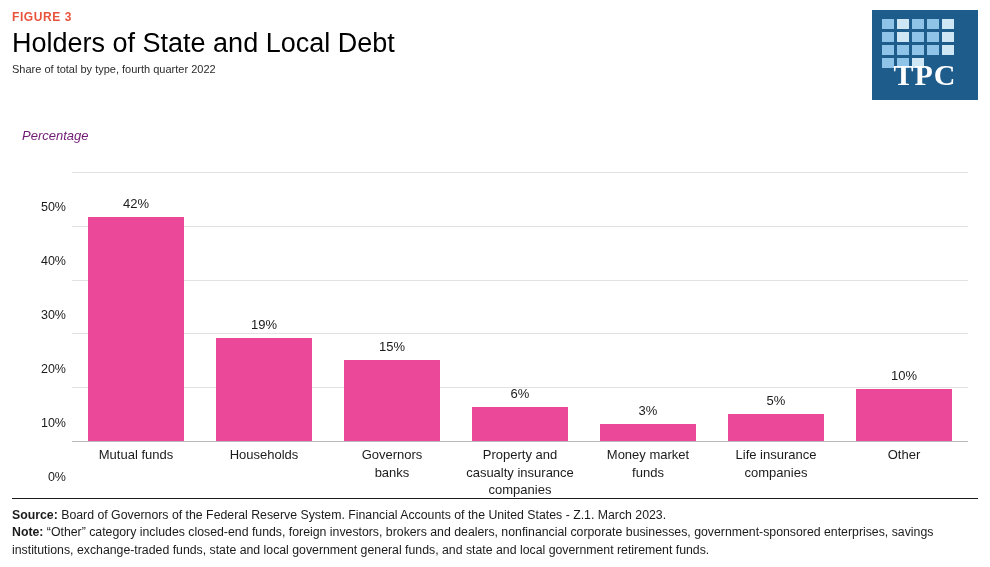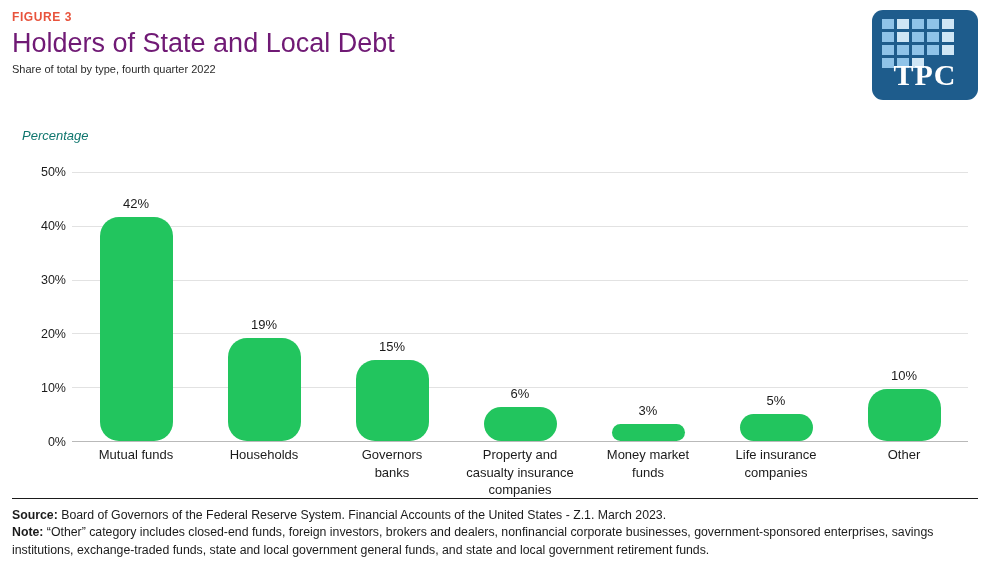--- a/index.html
+++ b/index.html
@@ -31,41 +31,40 @@
   .figure-label {
     font-size: 12px;
     font-weight: bold;
     letter-spacing: 0.6px;
     color: #e8533c;
     margin: 0 0 4px 0;
   }
   .title {
     font-size: 27px;
     font-weight: 400;
-    color: #701a75;
+    color: #000000;
     margin: 0 0 4px 0;
     line-height: 1.15;
   }
   .subtitle {
     font-size: 11px;
     font-weight: 400;
     color: #2b2b2b;
     margin: 0;
   }
 
   
   .logo {
     position: absolute;
     right: 12px;
     top: 10px;
     width: 106px;
     height: 90px;
     background: #1e5c8c;
     display: block;
-    border-radius: 11px;
   }
   .logo-grid {
     position: absolute;
     left: 10px;
     top: 9px;
     width: 86px;
     display: flex;
     flex-wrap: wrap;
     gap: 3px;
   }
@@ -89,21 +88,21 @@
     font-family: "Liberation Serif", serif;
   }
 
   
   .axis-unit {
     position: absolute;
     left: 22px;
     top: 128px;
     font-size: 13px;
     font-style: italic;
-    color: #0f766e;
+    color: #701a75;
   }
   .chart {
     position: absolute;
     left: 22px;
     top: 162px;
     width: 950px;
     height: 280px;
   }
   .plot {
     position: absolute;
@@ -122,44 +121,44 @@
     background: #e2e2e2;
   }
   .ytick {
     position: absolute;
     left: 0;
     width: 44px;
     text-align: right;
     font-size: 12.5px;
     color: #1b1b1b;
     transform: translateY(-50%);
+    margin-top: 35px;
   }
   .bars {
     position: absolute;
     left: 0;
     right: 0;
     bottom: 0;
     top: 0;
     display: flex;
     align-items: flex-end;
     justify-content: space-around;
   }
   .bar-slot {
     position: relative;
     flex: 1 1 0;
     height: 100%;
     display: flex;
     align-items: flex-end;
     justify-content: center;
   }
   .bar {
-    width: 73px;
-    background: #22c55e;
+    width: 96px;
+    background: #ec4899;
     position: relative;
-    border-radius: 19px;
   }
   .bar-label {
     position: absolute;
     left: 50%;
     transform: translateX(-50%);
     top: -21px;
     font-size: 13px;
     color: #1b1b1b;
     white-space: nowrap;
   }

